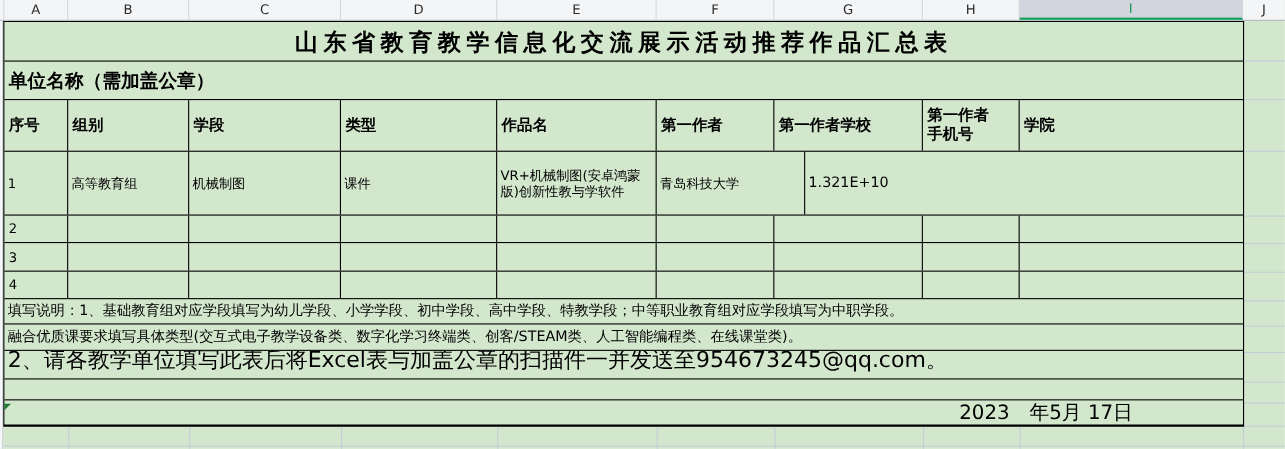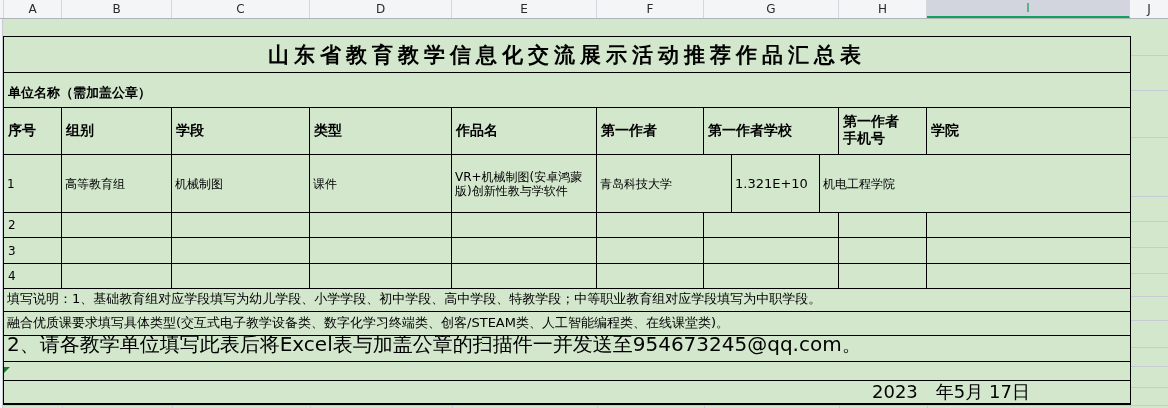--- a/index.html
+++ b/index.html
@@ -36,39 +36,39 @@
     background:#f4f5f7;border-right:1px solid #c6ccd6;box-sizing:border-box;
   }
 
   
   .gl{position:absolute;background:#c6ccd6;}
   .gl.h{height:1px;}
   .gl.v{width:1px;}
 
   
   .xtable{
-    position:absolute;left:3px;top:36px;width:1128px;height:369px;
+    position:absolute;left:3px;top:19px;width:1128px;height:369px;
     box-sizing:border-box;border:1px solid #000;border-bottom-width:2px;
     background:#d3e7cd;
   }
   .row{display:flex;box-sizing:border-box;border-bottom:1px solid #000;}
   .row:last-child{border-bottom:none;}
   .cell{
     box-sizing:border-box;border-right:1px solid #000;
     display:flex;align-items:center;padding:0 4px;overflow:hidden;
     color:#000;
   }
   .cell:last-child{border-right:none;}
   .merged{width:100%;border-right:none;}
 
   .row-title{height:36px;}
   .title-cell{justify-content:center;font-weight:bold;font-size:21px;letter-spacing:5px;white-space:nowrap;}
   .row-unit{height:35px;}
-  .unit-cell{font-weight:bold;font-size:13px;align-items:flex-end;padding-bottom:5px;}
-  .row-thead{height:47px;font-family:Liberation Mono, monospace;}
+  .unit-cell{font-weight:bold;font-size:17px;align-items:flex-end;padding-bottom:5px;}
+  .row-thead{height:47px;}
   .row-thead .cell{font-weight:bold;font-size:14px;white-space:pre-line;line-height:17px;}
   .row-data{height:58px;}
   .row-data .cell{font-size:12px;line-height:14px;padding:1px 3px;}
   .row-data .phone-cell{font-size:13px;}
   .row-blankdata{height:25px;}
   .row-blankdata .cell{font-size:12px;}
   .r3{height:26px;}
   .row-note{height:23px;}
   .row-note .cell,.row-note2 .cell,.row-note3 .cell{
     font-size:13px;align-items:flex-end;padding:0 3px 3px 3px;white-space:nowrap;
@@ -156,21 +156,20 @@
     </div>
 
     <div class="row row-data">
       <div class="cell w-a">1</div>
       <div class="cell w-b">高等教育组</div>
       <div class="cell w-c">机械制图</div>
       <div class="cell w-d">课件</div>
       <div class="cell w-e">VR+机械制图(安卓鸿蒙版)创新性教与学软件</div>
       <div class="cell w-g">青岛科技大学</div>
       <div class="cell w-h phone-cell">1.321E+10</div>
-      <div class="cell w-i">机电工程学院</div>
     </div>
 
     <div class="row row-blankdata">
       <div class="cell w-a">2</div>
       <div class="cell w-b"></div>
       <div class="cell w-c"></div>
       <div class="cell w-d"></div>
       <div class="cell w-e"></div>
       <div class="cell w-f"></div>
       <div class="cell w-g"></div>

